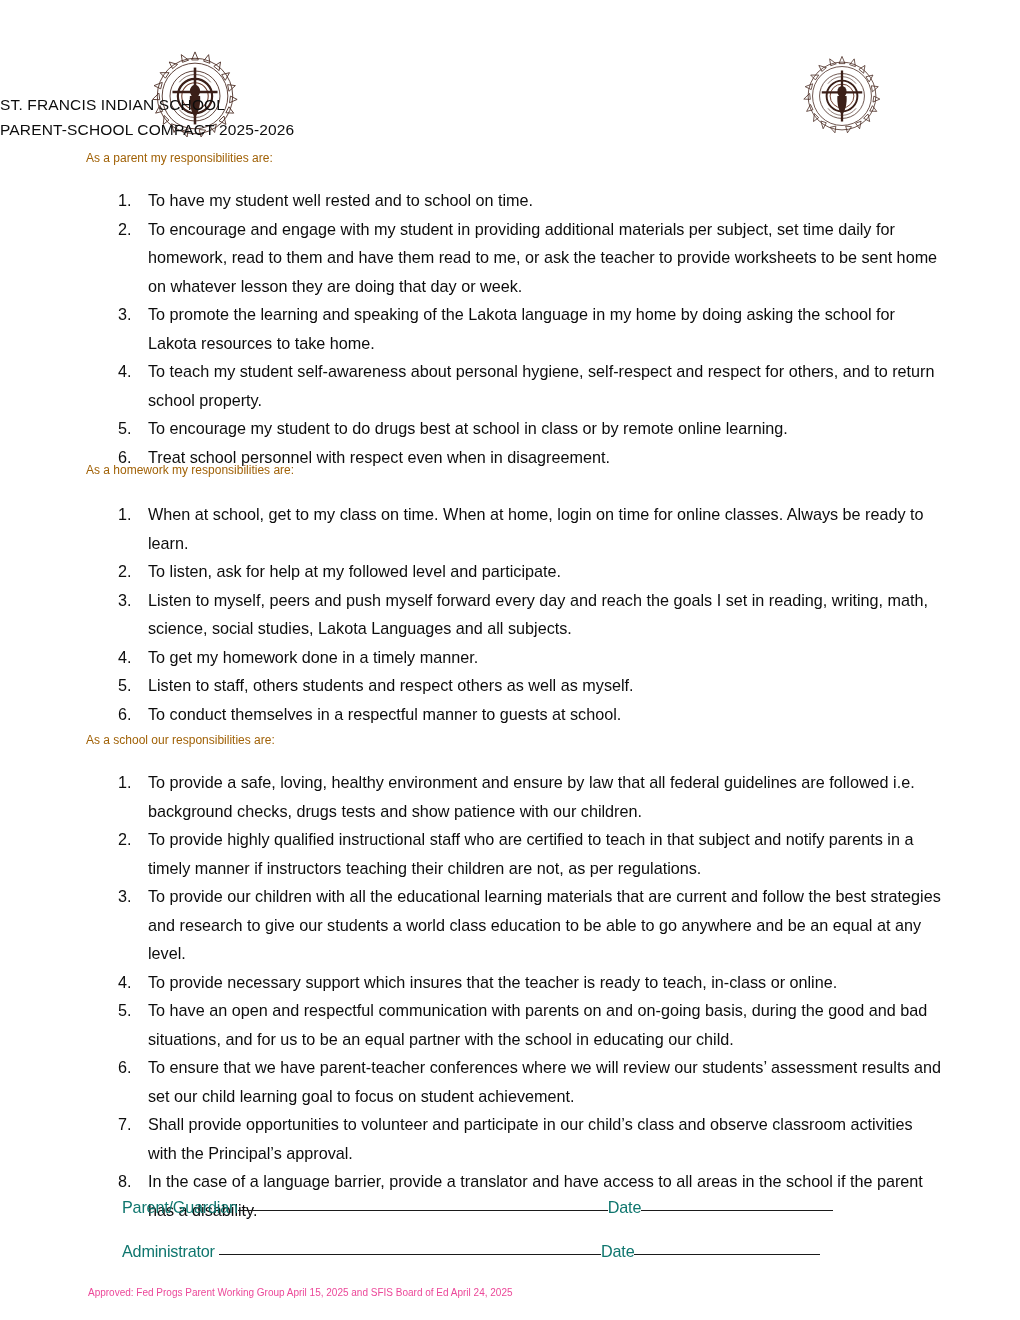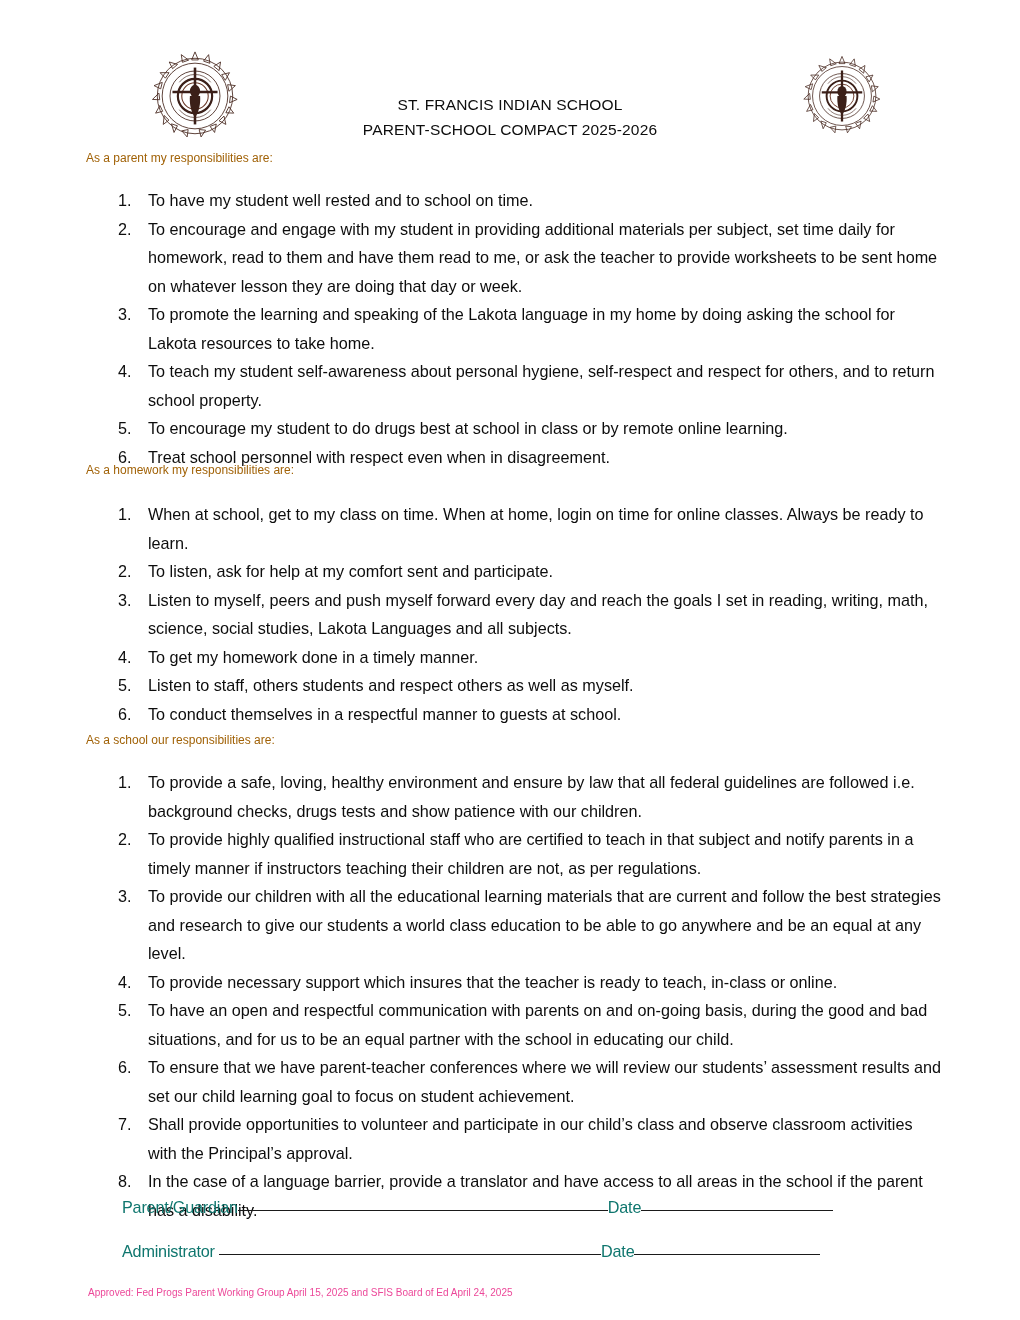--- a/index.html
+++ b/index.html
@@ -34,21 +34,20 @@
     overflow: visible;
   }
   .logo-left  { left: 146px; top: 47px;  width: 98px;  height: 98px; }
   .logo-right { left: 798px; top: 52px;  width: 88px;  height: 88px; }
 
   .header-titles {
     position: absolute;
     left: 0;
     top: 92px;
     width: 1020px;
-    text-align: center;
   }
   .header-title-line {
     font-family: "Liberation Sans", sans-serif;
     font-size: 15.5px;
     line-height: 25px;
     letter-spacing: 0.15px;
     color: #0d0d0d;
     white-space: nowrap;
   }
 
@@ -237,21 +236,21 @@
       <li><span class="num">2.</span><span>To encourage and engage with my student in providing additional materials per subject, set time daily for homework, read to them and have them read to me, or ask the teacher to provide worksheets to be sent home on whatever lesson they are doing that day or week.</span></li>
       <li><span class="num">3.</span><span>To promote the learning and speaking of the Lakota language in my home by doing asking the school for Lakota resources to take home.</span></li>
       <li><span class="num">4.</span><span>To teach my student self-awareness about personal hygiene, self-respect and respect for others, and to return school property.</span></li>
       <li><span class="num">5.</span><span>To encourage my student to do drugs best at school in class or by remote online learning.</span></li>
       <li><span class="num">6.</span><span>Treat school personnel with respect even when in disagreement.</span></li>
     </ol>
 
     <div class="section-intro" style="top:460px;">As a homework my responsibilities are:</div>
     <ol class="olist" style="top:500px;">
       <li><span class="num">1.</span><span>When at school, get to my class on time.  When at home, login on time for online classes.  Always be ready to learn.</span></li>
-      <li><span class="num">2.</span><span>To listen, ask for help at my comfort sent and participate.</span></li>
+      <li><span class="num">2.</span><span>To listen, ask for help at my followed level and participate.</span></li>
       <li><span class="num">3.</span><span>Listen to myself, peers and push myself forward every day and reach the goals I set in reading, writing, math, science, social studies, Lakota Languages and all subjects.</span></li>
       <li><span class="num">4.</span><span>To get my homework done in a timely manner.</span></li>
       <li><span class="num">5.</span><span>Listen to staff, others students and respect others as well as myself.</span></li>
       <li><span class="num">6.</span><span>To conduct themselves in a respectful manner to guests at school.</span></li>
     </ol>
 
     <div class="section-intro" style="top:730px;">As a school our responsibilities are:</div>
     <ol class="olist" style="top:768px;">
       <li><span class="num">1.</span><span>To provide a safe, loving, healthy environment and ensure by law that all federal guidelines are followed i.e. background checks, drugs tests and show patience with our children.</span></li>
       <li><span class="num">2.</span><span>To provide highly qualified instructional staff who are certified to teach in that subject and notify parents in a timely manner if instructors teaching their children are not, as per regulations.</span></li>

